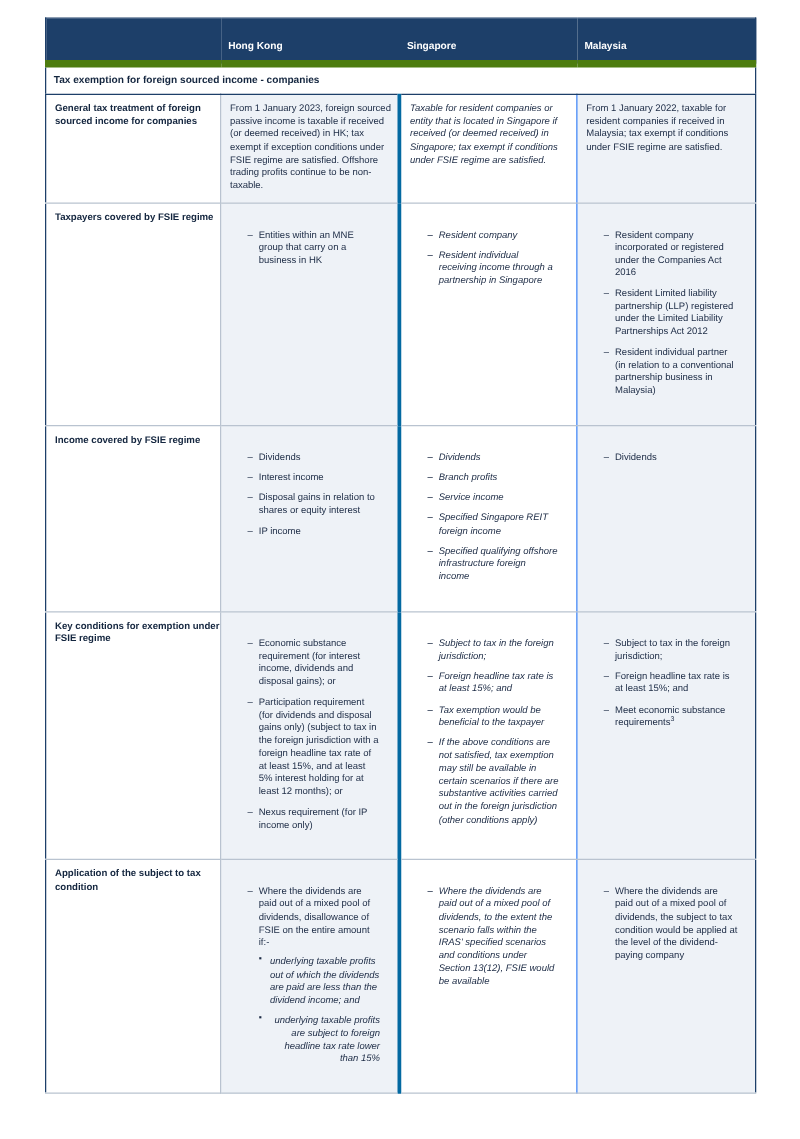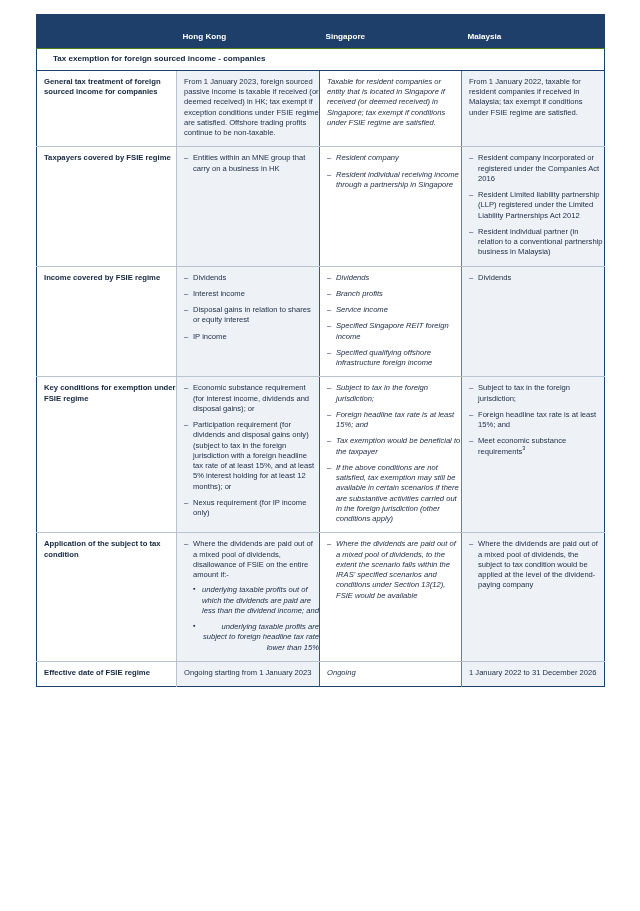--- a/index.html
+++ b/index.html
@@ -45,61 +45,61 @@
     border: none;
   }
   thead th.blank {
     background: #1d3f69;
   }
   .sec-row td {
     background: #ffffff;
     font-weight: bold;
     font-size: 8.1px;
     color: #14263f;
-    padding: 5px 6px 5px 16px;
-    border-top: 1px solid #4d7c0f;
+    padding: 5px 6px 5px 6px;
+    border-top: 6px solid #4d7c0f;
     border-bottom: 1px solid #1d3f69;
   }
   tbody td {
     vertical-align: top;
     padding: 6px 0 8px 7px;
     border-bottom: 1px solid #b9c3d0;
     background: #ffffff;
   }
   tbody td.label {
     font-weight: bold;
     color: #14263f;
     font-size: 7.7px;
     background: #ffffff;
     border-right: 1px solid #b9c3d0;
   }
   tbody td.shade {
     background: #eef2f7;
-    border-right: 1px solid #0369a1;
+    border-right: 3px solid #0369a1;
   }
   tbody td.plain {
     background: #ffffff;
     border-right: 1px solid #3b82f6;
     font-style: italic;
   }
   tbody td.last {
     border-right: none;
   }
   tbody tr.last-row td {
     border-bottom: none;
   }
   table.matrix {
     border: 1px solid #1d3f69;
   }
   p.para {
     margin: 0 0 0 0;
   }
   ul.dash {
     list-style: none;
-    margin: 0;
+    margin: 14px;
     padding: 0;
   }
   ul.dash > li {
     position: relative;
     padding-left: 9px;
     margin-bottom: 6px;
   }
   ul.dash > li:last-child {
     margin-bottom: 0;
   }
@@ -266,27 +266,15 @@
             <li>Where the dividends are paid out of a mixed pool of dividends, to the extent the scenario falls within the IRAS' specified scenarios and conditions under Section 13(12), FSIE would be available</li>
           </ul>
         </td>
         <td class="shade last">
           <ul class="dash">
             <li>Where the dividends are paid out of a mixed pool of dividends, the subject to tax condition would be applied at the level of the dividend-paying company</li>
           </ul>
         </td>
       </tr>
 
-      <tr class="last-row">
-        <td class="label">Effective date of FSIE regime</td>
-        <td class="shade">
-          <p class="para">Ongoing starting from 1 January 2023</p>
-        </td>
-        <td class="plain">
-          <p class="para">Ongoing</p>
-        </td>
-        <td class="shade last">
-          <p class="para">1 January 2022 to 31 December 2026</p>
-        </td>
-      </tr>
     </tbody>
   </table>
 </div>
 
 </body></html>

